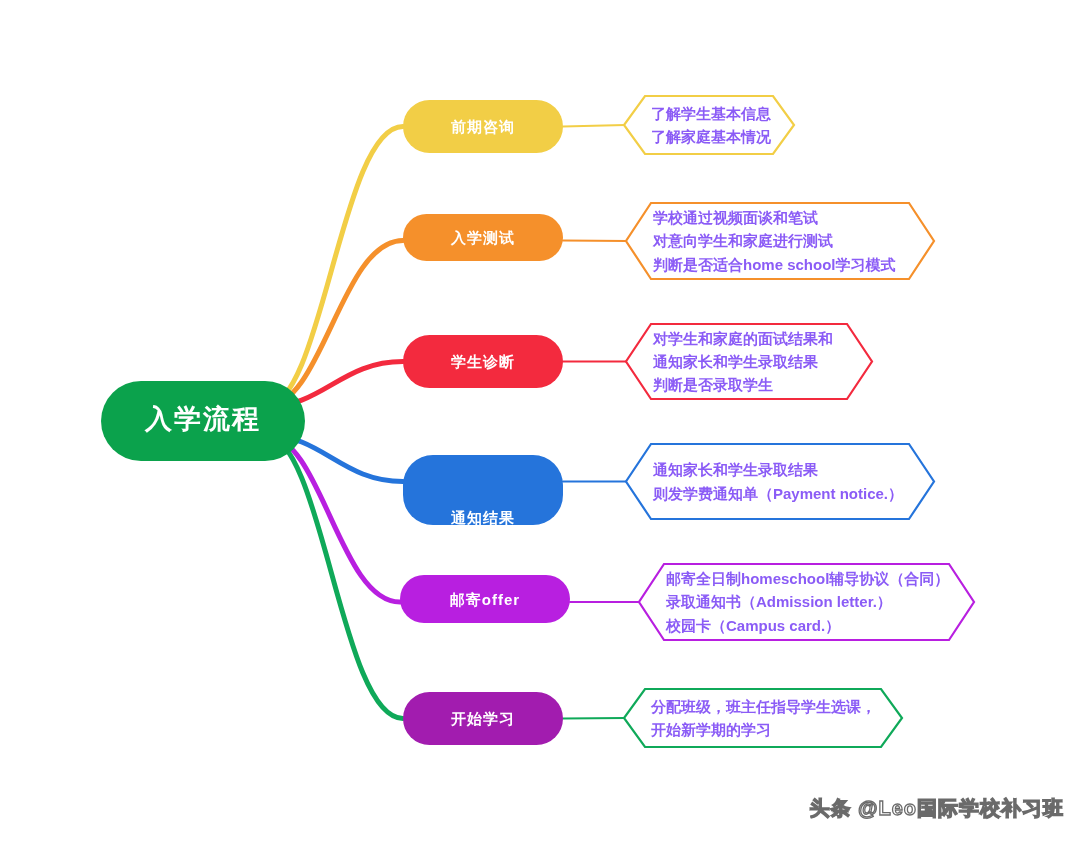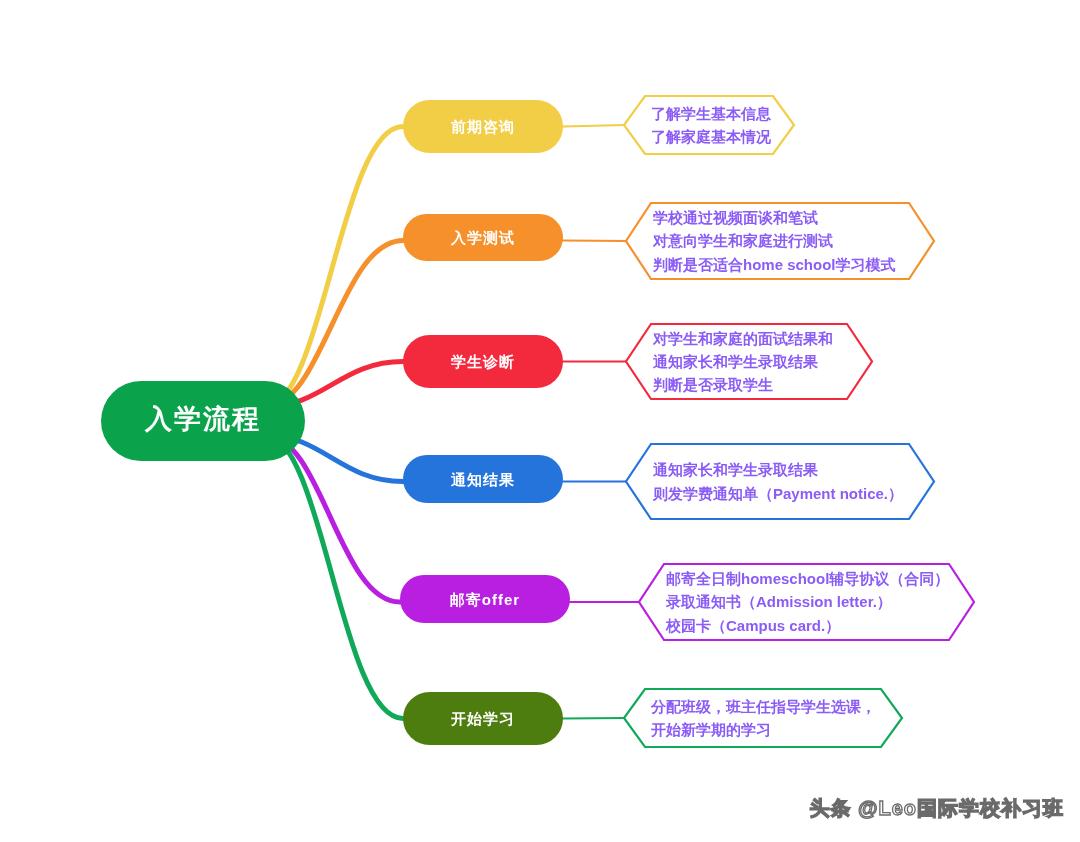--- a/index.html
+++ b/index.html
@@ -159,21 +159,21 @@
       <div class="callout" style="left: 625px; top: 323px; width: 248px; height: 77px;">
         <svg width="248" height="77" viewBox="0 0 248 77">
           <path d="M 26 1 L 222 1 L 247 38.5 L 222 76 L 26 76 L 1 38.5 Z" fill="#ffffff" stroke="#F32A3E" stroke-width="2.2" stroke-linejoin="miter"></path>
         </svg>
         <div class="callout-text">
           <span class="callout-line">对学生和家庭的面试结果和</span>
           <span class="callout-line">通知家长和学生录取结果</span>
           <span class="callout-line">判断是否录取学生</span>
         </div>
       </div>
-      <div class="pill" style="left: 403px; top: 455px; width: 160px; height: 48px; background: rgb(37, 116, 219);">
+      <div class="pill" style="left: 403px; top: 455px; width: 160px; height: 70px; background: rgb(37, 116, 219); align-items: flex-end;">
         <span class="pill-label">通知结果</span>
       </div>
       <div class="callout" style="left: 625px; top: 443px; width: 310px; height: 77px;">
         <svg width="310" height="77" viewBox="0 0 310 77">
           <path d="M 26 1 L 284 1 L 309 38.5 L 284 76 L 26 76 L 1 38.5 Z" fill="#ffffff" stroke="#2574DB" stroke-width="2.2" stroke-linejoin="miter"></path>
         </svg>
         <div class="callout-text">
           <span class="callout-line">通知家长和学生录取结果</span>
           <span class="callout-line">则发学费通知单（Payment notice.）</span>
         </div>
@@ -184,21 +184,21 @@
       <div class="callout" style="left: 638px; top: 563px; width: 337px; height: 78px;">
         <svg width="337" height="78" viewBox="0 0 337 78">
           <path d="M 26 1 L 311 1 L 336 39 L 311 77 L 26 77 L 1 39 Z" fill="#ffffff" stroke="#B81FE0" stroke-width="2.2" stroke-linejoin="miter"></path>
         </svg>
         <div class="callout-text">
           <span class="callout-line">邮寄全日制homeschool辅导协议（合同）</span>
           <span class="callout-line">录取通知书（Admission letter.）</span>
           <span class="callout-line">校园卡（Campus card.）</span>
         </div>
       </div>
-      <div class="pill" style="left: 403px; top: 692px; width: 160px; height: 53px; background: #4d7c0f;">
+      <div class="pill" style="left: 403px; top: 692px; width: 160px; height: 53px; background: #a21caf;">
         <span class="pill-label">开始学习</span>
       </div>
       <div class="callout" style="left: 623px; top: 688px; width: 280px; height: 60px;">
         <svg width="280" height="60" viewBox="0 0 280 60">
           <path d="M 22 1 L 258 1 L 279 30 L 258 59 L 22 59 L 1 30 Z" fill="#ffffff" stroke="#0FA959" stroke-width="2.2" stroke-linejoin="miter"></path>
         </svg>
         <div class="callout-text">
           <span class="callout-line">分配班级，班主任指导学生选课，</span>
           <span class="callout-line">开始新学期的学习</span>
         </div>

